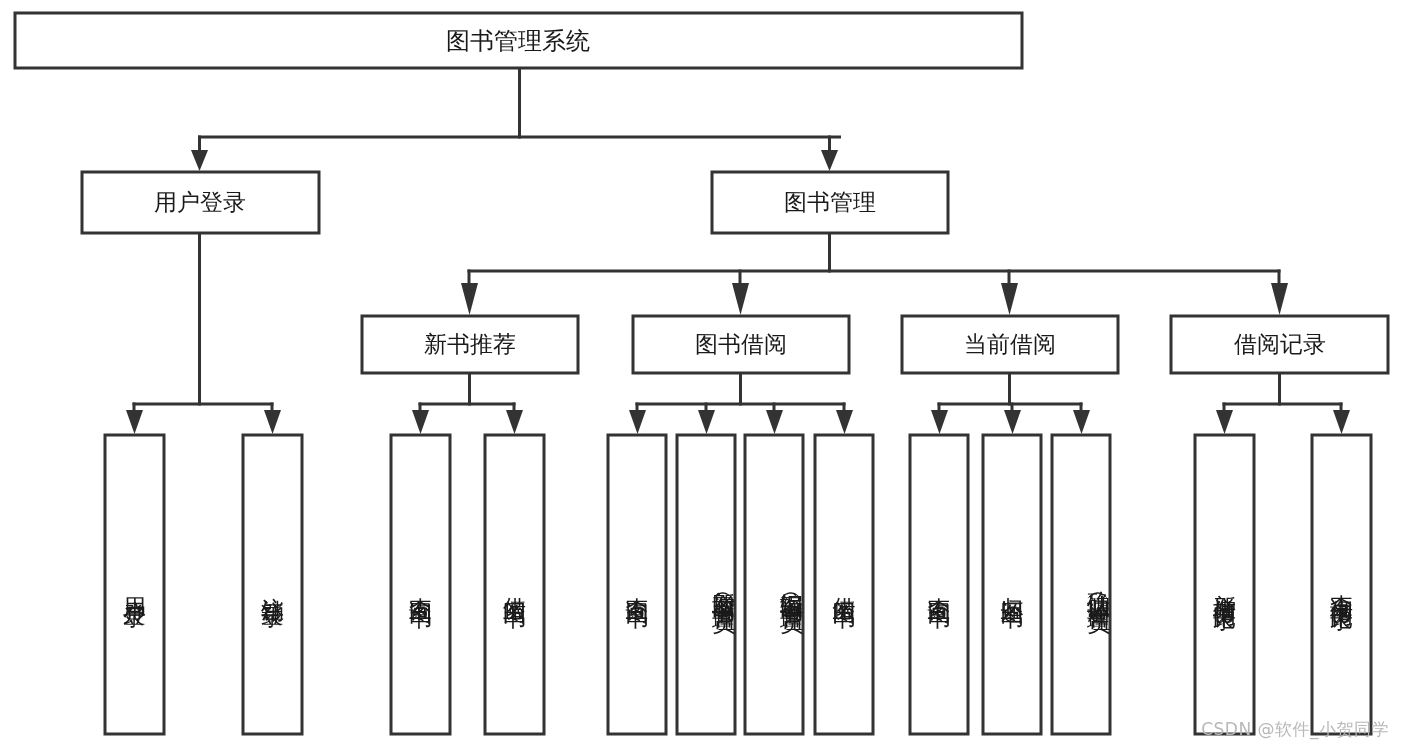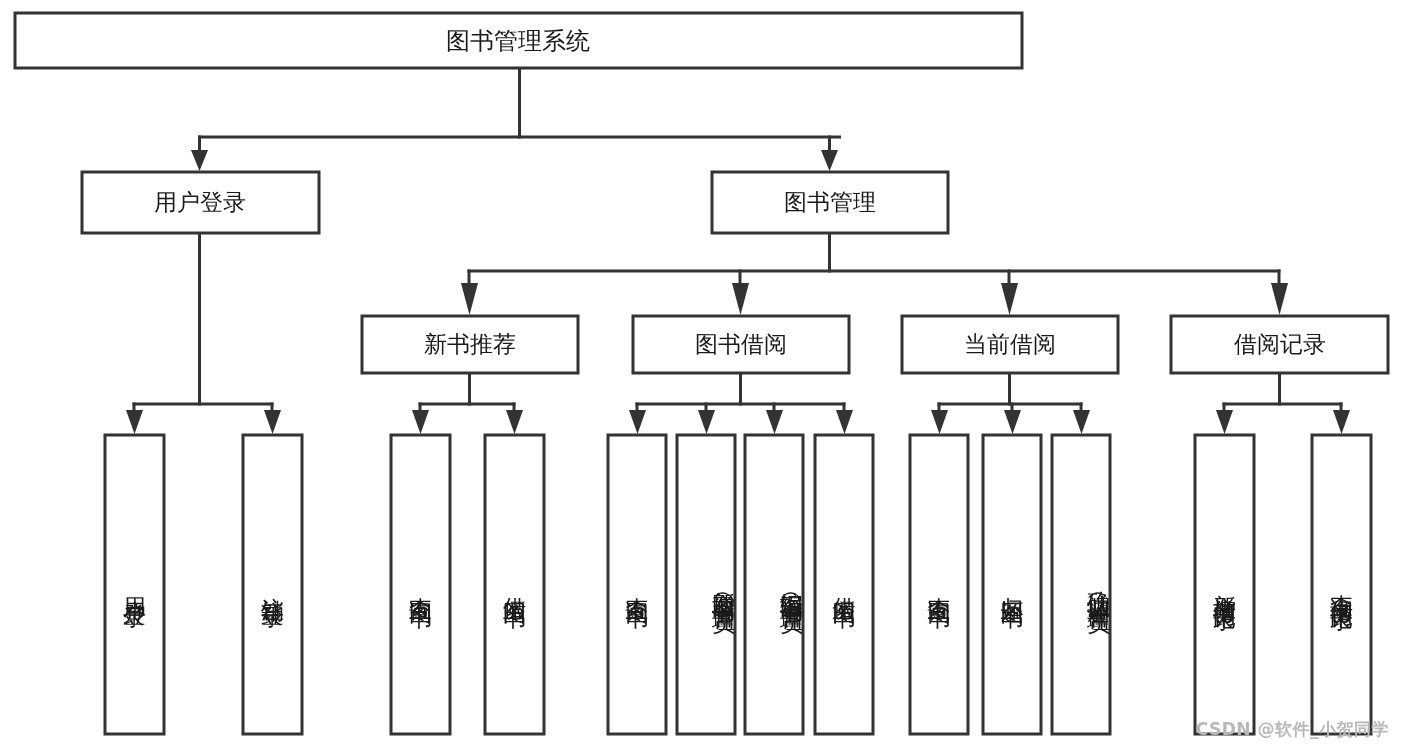--- a/index.html
+++ b/index.html
@@ -74,21 +74,20 @@
   }
   .watermark {
     position: absolute;
     right: 16px;
     bottom: 6px;
     font-family: "DejaVu Sans", "Liberation Sans", sans-serif;
     font-size: 17px;
     color: #b8b8b8;
     white-space: nowrap;
     letter-spacing: 0.5px;
-    font-weight: bold;
   }
 </style>
 </head>
 <body>
 
 <div id="diagram-root">
 
   <svg id="flow-svg" viewBox="0 0 1405 747">
 
     <g>

